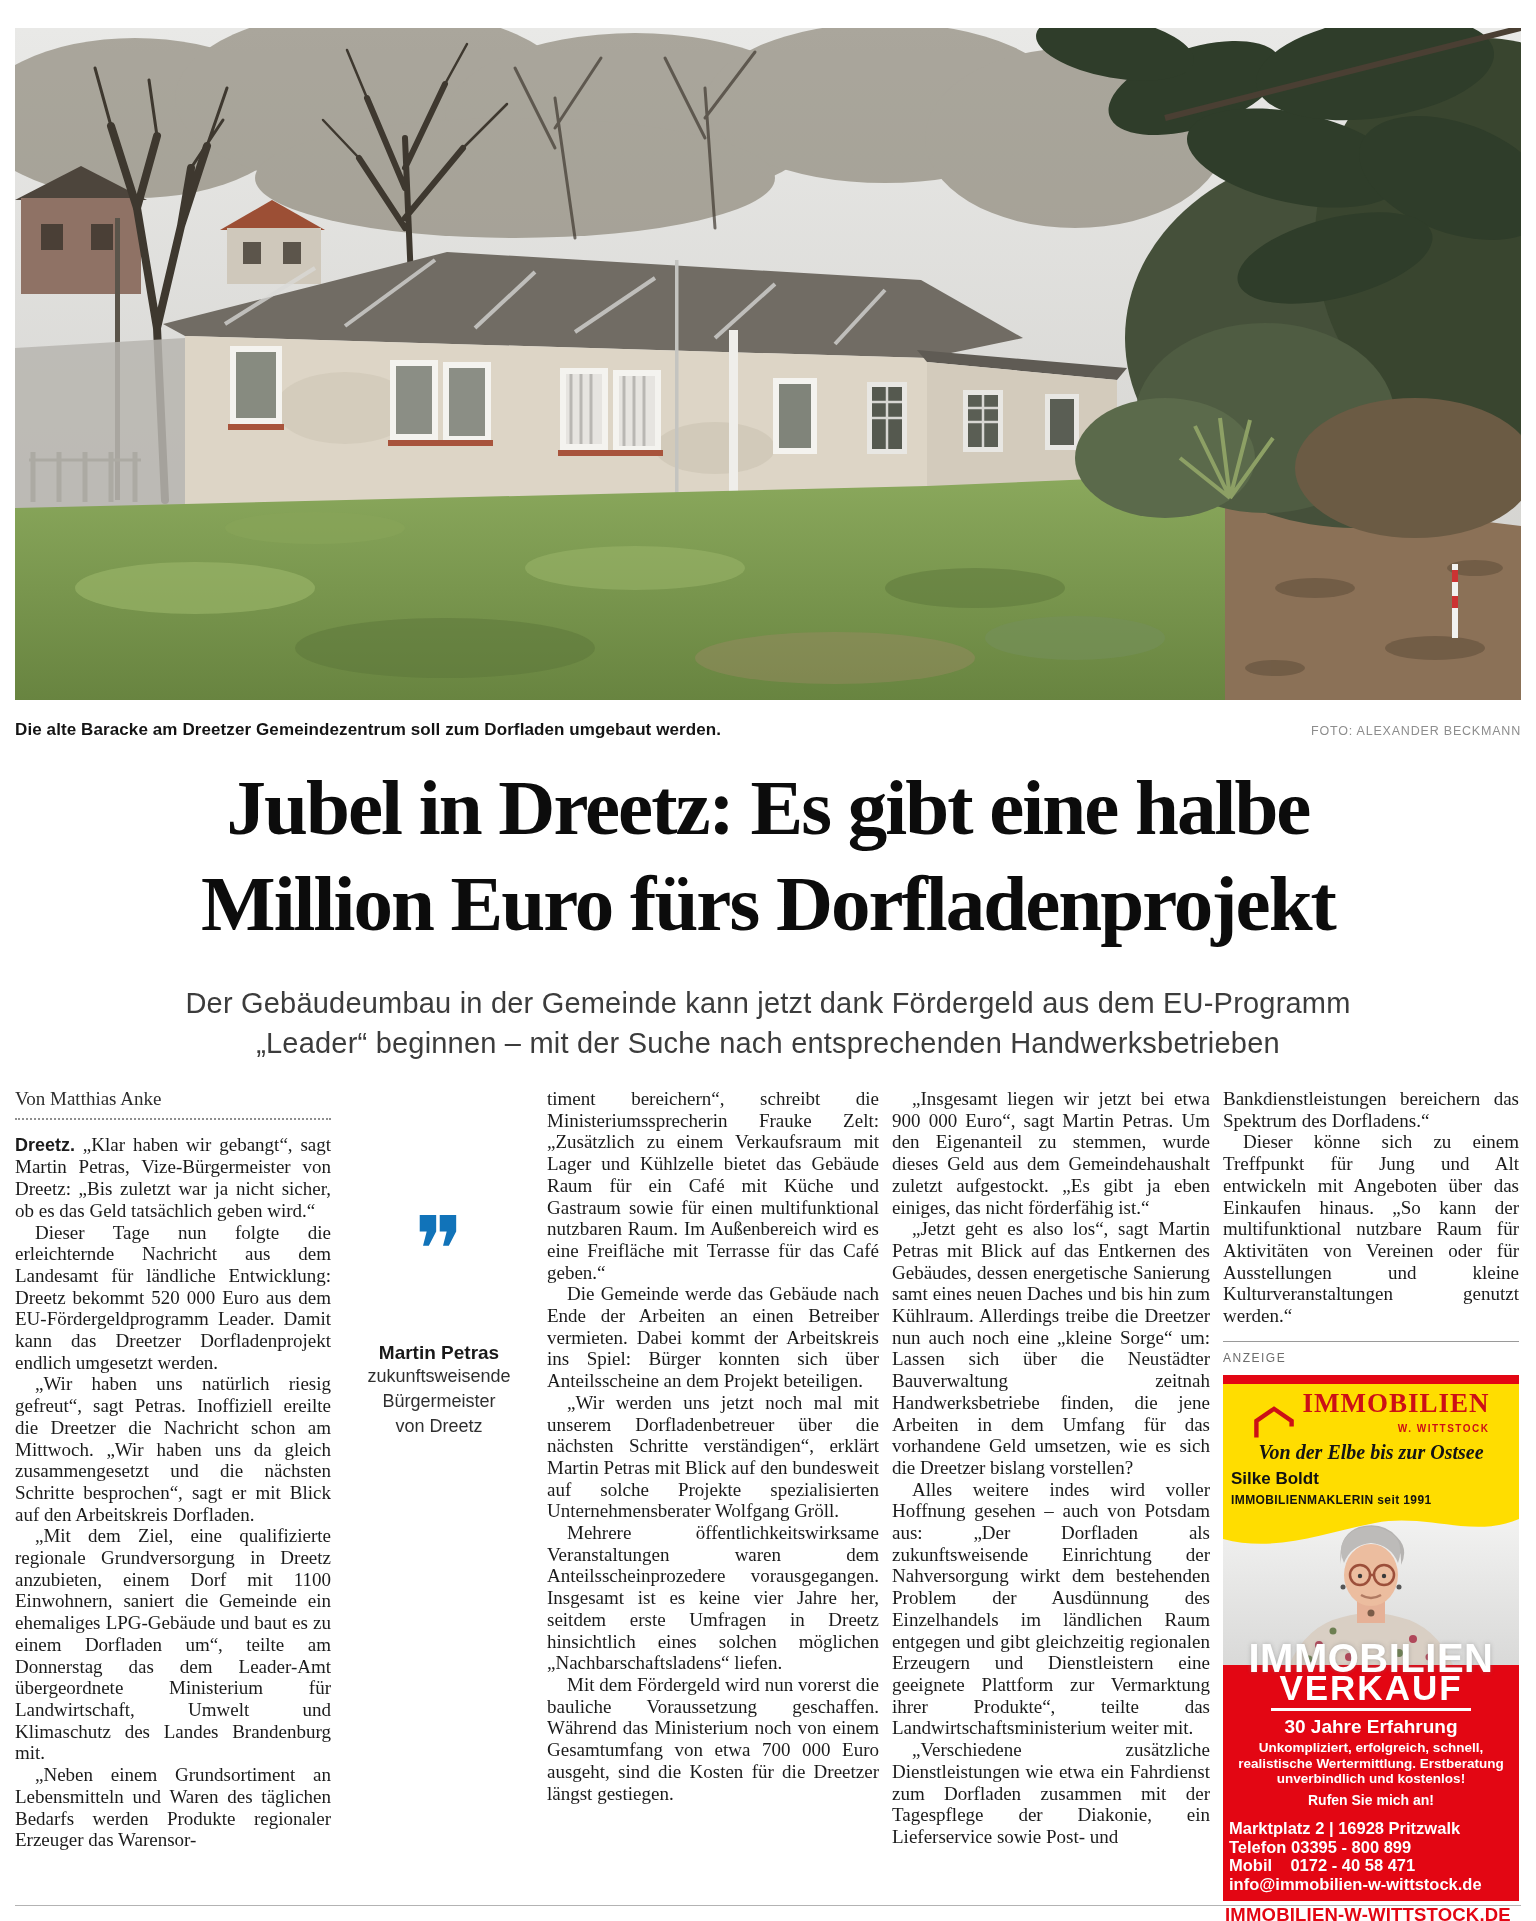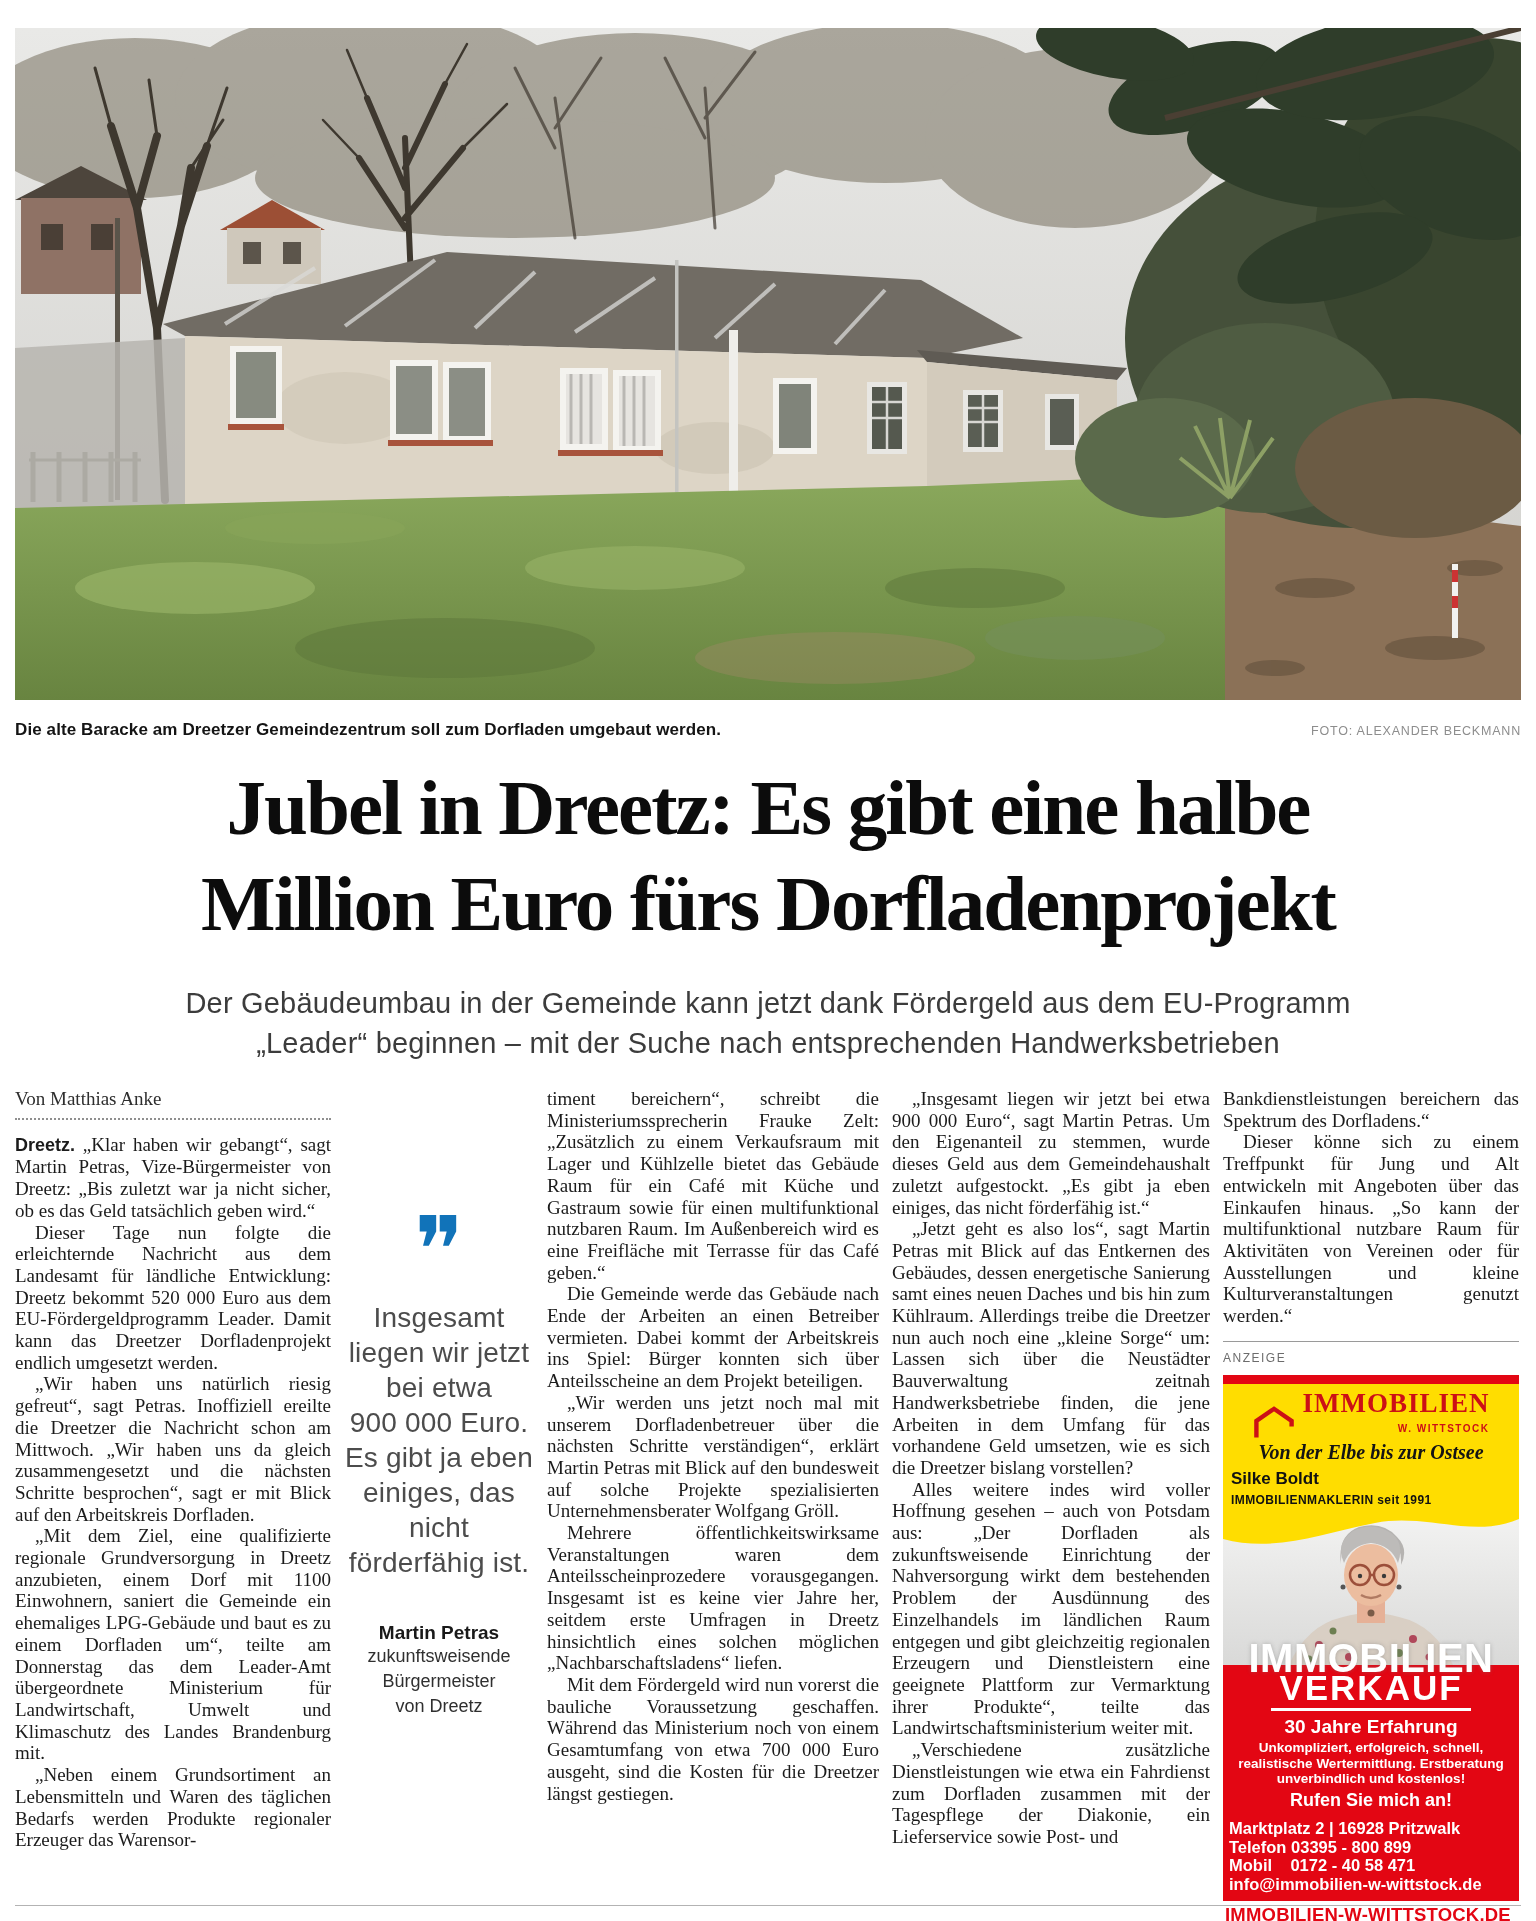--- a/index.html
+++ b/index.html
@@ -63,21 +63,21 @@
   .ad-photo { position:relative; height:152px; }
   .ad-photo svg { display:block; }
   .ad-big { position:absolute; left:0; bottom:-4px; width:100%; text-align:center;
             color:#fff; font-weight:bold; font-size:40px; letter-spacing:.5px;
             text-shadow:0 0 4px rgba(120,120,120,.45); }
   .ad-redmain { background:#e30613; color:#fff; text-align:center; padding:4px 6px 8px 6px; }
   .ad-verkauf { font-size:35px; font-weight:bold; letter-spacing:2px; line-height:38px; }
   .ad-underline { width:200px; height:3px; background:#fff; margin:1px auto 5px auto; }
   .ad-exp { font-size:19px; font-weight:bold; line-height:22px; }
   .ad-pitch { font-size:13.5px; font-weight:bold; line-height:15.5px; margin-top:2px; }
-  .ad-cta { font-size:18px; font-weight:bold; margin-top:3px; }
+  .ad-cta { font-size:14px; font-weight:bold; margin-top:3px; }
   .ad-contact { text-align:left; font-size:16.5px; font-weight:bold; line-height:18.5px; margin-top:8px; }
   .ad-site { background:#fff; color:#e30613; font-weight:bold; font-size:18.5px;
              text-align:left; padding:3px 2px; letter-spacing:.2px; }
 
   .bottom-rule { position:absolute; left:15px; top:1905px; width:1506px; border-top:1px solid #b3b3b3; }
 </style>
 </head>
 <body>
 
 <div class="page">
@@ -236,21 +236,20 @@
       <div class="byline">Von Matthias Anke</div>
       <p class="noindent"><b class="leadin">Dreetz.</b><span> „Klar haben wir gebangt“, sagt Martin Petras, Vize-Bürgermeister von Dreetz: „Bis zuletzt war ja nicht sicher, ob es das Geld tatsächlich geben wird.“</span></p>
       <p>Dieser Tage nun folgte die erleichternde Nachricht aus dem Landesamt für ländliche Entwicklung: Dreetz bekommt 520&nbsp;000 Euro aus dem EU-Fördergeldprogramm Leader. Damit kann das Dreetzer Dorfladenprojekt endlich umgesetzt werden.</p>
       <p>„Wir haben uns natürlich riesig gefreut“, sagt Petras. Inoffiziell ereilte die Dreetzer die Nachricht schon am Mittwoch. „Wir haben uns da gleich zusammengesetzt und die nächsten Schritte besprochen“, sagt er mit Blick auf den Arbeitskreis Dorfladen.</p>
       <p>„Mit dem Ziel, eine qualifizierte regionale Grundversorgung in Dreetz anzubieten, einem Dorf mit 1100 Einwohnern, saniert die Gemeinde ein ehemaliges LPG-Gebäude und baut es zu einem Dorfladen um“, teilte am Donnerstag das dem Leader-Amt übergeordnete Ministerium für Landwirtschaft, Umwelt und Klimaschutz des Landes Brandenburg mit.</p>
       <p>„Neben einem Grundsortiment an Lebensmitteln und Waren des täglichen Bedarfs werden Produkte regionaler Erzeuger das Warensor-</p>
     </div>
 
     <div class="col quotecol">
       <div class="qicon">❞</div>
-      <div class="qtext">Insgesamt liegen wir jetzt bei etwa 900&nbsp;000 Euro. Es gibt ja eben einiges, das nicht förderfähig ist.</div>
       <div class="qname">Martin Petras</div>
       <div class="qrole">zukunftsweisende</div>
       <div class="qrole">Bürgermeister</div>
       <div class="qrole">von Dreetz</div>
     </div>
 
     <div class="col">
       <p class="noindent">timent bereichern“, schreibt die Ministeriumssprecherin Frauke Zelt: „Zusätzlich zu einem Verkaufsraum mit Lager und Kühlzelle bietet das Gebäude Raum für ein Café mit Küche und Gastraum sowie für einen multifunktional nutzbaren Raum. Im Außenbereich wird es eine Freifläche mit Terrasse für das Café geben.“</p>
       <p>Die Gemeinde werde das Gebäude nach Ende der Arbeiten an einen Betreiber vermieten. Dabei kommt der Arbeitskreis ins Spiel: Bürger konnten sich über Anteilsscheine an dem Projekt beteiligen.</p>
       <p>„Wir werden uns jetzt noch mal mit unserem Dorfladenbetreuer über die nächsten Schritte verständigen“, erklärt Martin Petras mit Blick auf den bundesweit auf solche Projekte spezialisierten Unternehmensberater Wolfgang Gröll.</p>

